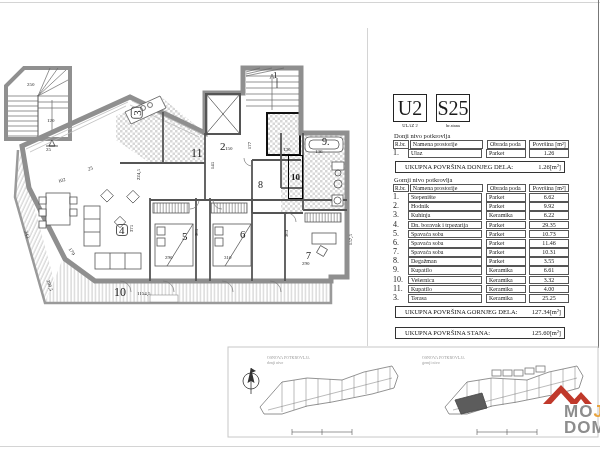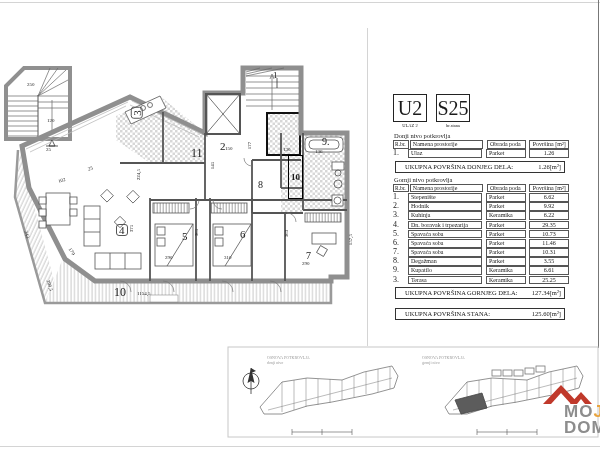--- a/index.html
+++ b/index.html
@@ -353,20 +353,32 @@
           <span class="cbox cfloor">Parket</span>
           <span class="cbox carea">3.55</span>
         </div>
         <div class="trow">
           <span class="cnum">9.</span>
           <span class="cbox cname">Kupatilo</span>
           <span class="cbox cfloor">Keramika</span>
           <span class="cbox carea">6.61</span>
         </div>
         <div class="trow">
+          <span class="cnum">10.</span>
+          <span class="cbox cname">Vešernica</span>
+          <span class="cbox cfloor">Keramika</span>
+          <span class="cbox carea">3.32</span>
+        </div>
+        <div class="trow">
+          <span class="cnum">11.</span>
+          <span class="cbox cname">Kupatilo</span>
+          <span class="cbox cfloor">Keramika</span>
+          <span class="cbox carea">4.00</span>
+        </div>
+        <div class="trow">
           <span class="cnum">3.</span>
           <span class="cbox cname">Terasa</span>
           <span class="cbox cfloor">Keramika</span>
           <span class="cbox carea">25.25</span>
         </div>
       </div>
     <div class="totalbox">
       <span class="tl">UKUPNA POVRŠINA GORNJEG DELA:</span>
       <span class="tv">127.34[m²]</span>
     </div>

